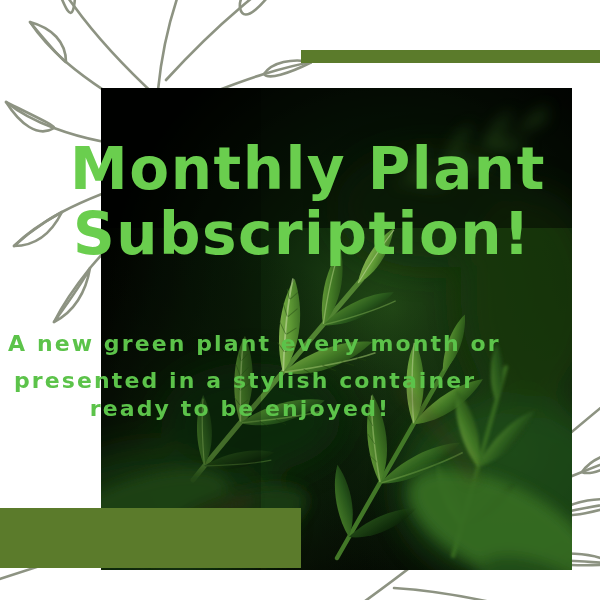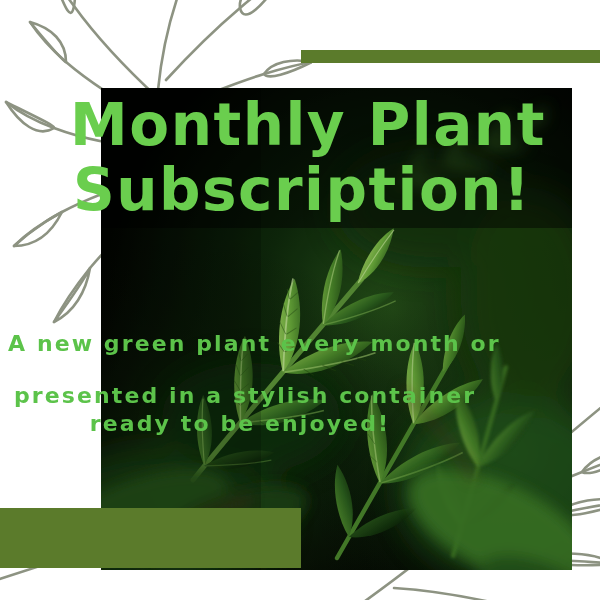--- a/index.html
+++ b/index.html
@@ -88,21 +88,21 @@
   }
   .headline-line {
     display: block;
     font-family: "DejaVu Sans", sans-serif;
     font-weight: 700;
     font-size: 58px;
     letter-spacing: 1.5px;
     color: #6ace4e;
     white-space: nowrap;
   }
-  #headline-line-1 { padding-left: 16px; }
+  #headline-line-1 { padding-left: 16px; margin-top: 44px; }
   #headline-line-2 { padding-left: 4px; margin-top: 10px; text-align: center; }
 
   #body-layer {
     position: absolute;
     left: 0;
     top: 330px;
     width: 476px;
     text-align: center;
     z-index: 5;
   }
@@ -111,21 +111,21 @@
     font-family: "DejaVu Sans", sans-serif;
     font-weight: 700;
     font-size: 22px;
     letter-spacing: 2.1px;
     color: #5cc34a;
     white-space: nowrap;
     line-height: 1.28;
   }
   #body-line-1 { padding-left: 8px; }
   #body-line-2 { padding-left: 8px; }
-  #body-line-3 { padding-left: 14px; margin-top: 24px; }
+  #body-line-3 { padding-left: 14px; margin-top: 9px; }
   #body-line-4 { padding-left: 4px; }
 </style>
 </head>
 <body>
 
 <div id="poster">
 
   <svg id="leaf-art-topleft" class="leaf-art" viewBox="0 0 330 360">
     <g fill="none" stroke="#8d9382" stroke-width="2.6" stroke-linecap="round" stroke-linejoin="round">
       <path d="M180 300 C175 250 170 180 176 120 C180 80 188 48 198 20"></path>

